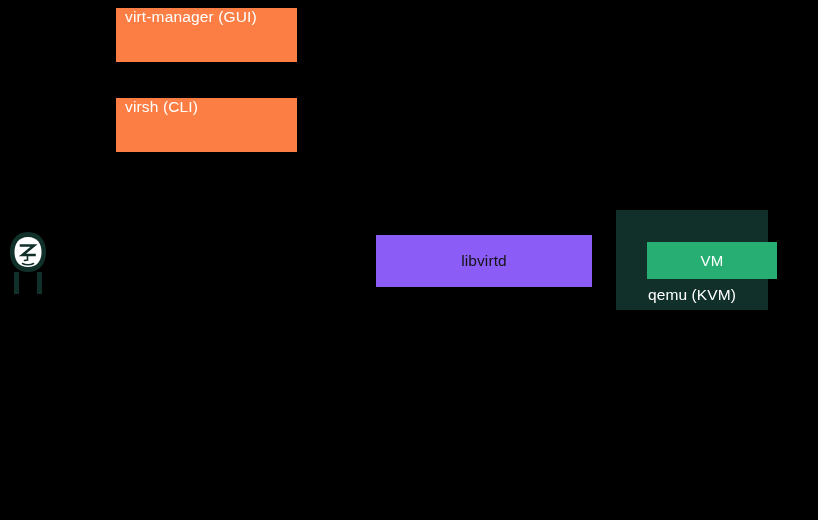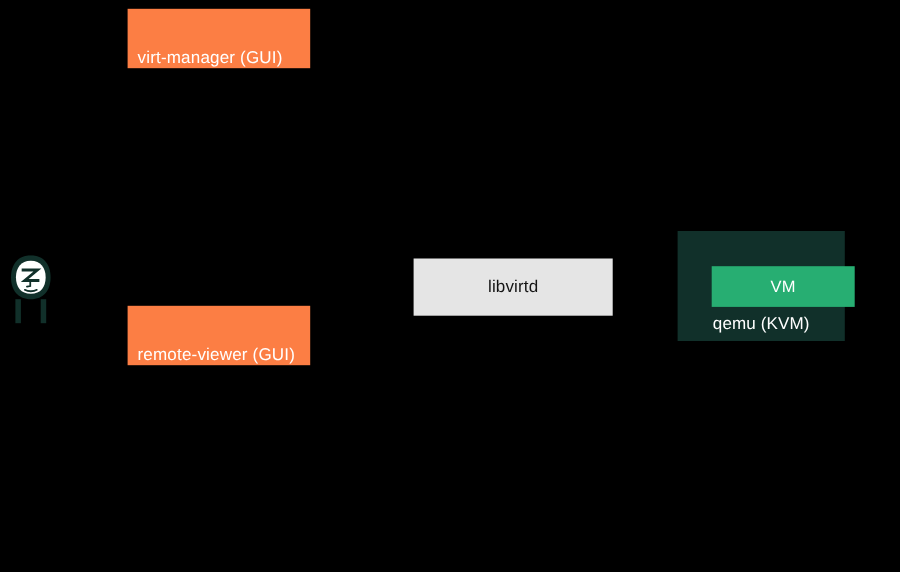--- a/index.html
+++ b/index.html
@@ -14,43 +14,43 @@
     background: #000000;
     overflow: hidden;
     font-family: "Liberation Sans", sans-serif;
     -webkit-font-smoothing: antialiased;
   }
 
   
   .tool-box {
     position: absolute;
     left: 116px;
-    width: 166px;
+    width: 181px;
     height: 54px;
     background: #FC7E44;
     display: flex;
-    align-items: flex-end;
+    align-items: flex-start;
     box-sizing: border-box;
     padding-left: 9px;
   }
   .tool-label {
     color: #FFFFFF;
     font-size: 15.5px;
     letter-spacing: 0.15px;
     white-space: nowrap;
   }
 
   
   #libvirtd-box {
     position: absolute;
     left: 376px;
     top: 235px;
-    width: 181px;
+    width: 216px;
     height: 52px;
-    background: #e5e5e5;
+    background: #8b5cf6;
     display: flex;
     align-items: center;
     justify-content: center;
   }
   #libvirtd-label {
     color: #141414;
     font-size: 15.5px;
     letter-spacing: 0.1px;
   }
 
@@ -118,22 +118,22 @@
 
       <path d="M19.5 23.5 L19.5 28 L16.5 28.5" fill="none" stroke="#11302A" stroke-width="1.6" stroke-linecap="round"></path>
 
       <path d="M14.5 31.5 C17.5 33.2 22.5 33.2 25.5 31.5" fill="none" stroke="#11302A" stroke-width="1.6" stroke-linecap="round"></path>
     </svg>
   </div>
 
   <div class="tool-box" style="top:8px">
     <span class="tool-label">virt-manager (GUI)</span>
   </div>
-  <div class="tool-box" style="top:278px">
-    <span class="tool-label">remote-viewer (GUI)</span>
+  <div class="tool-box" style="top:98px">
+    <span class="tool-label">virsh (CLI)</span>
   </div>
 
   <div id="libvirtd-box">
     <span id="libvirtd-label">libvirtd</span>
   </div>
 
   <div id="host-box">
     <div id="vm-box">
       <span id="vm-label">VM</span>
     </div>

